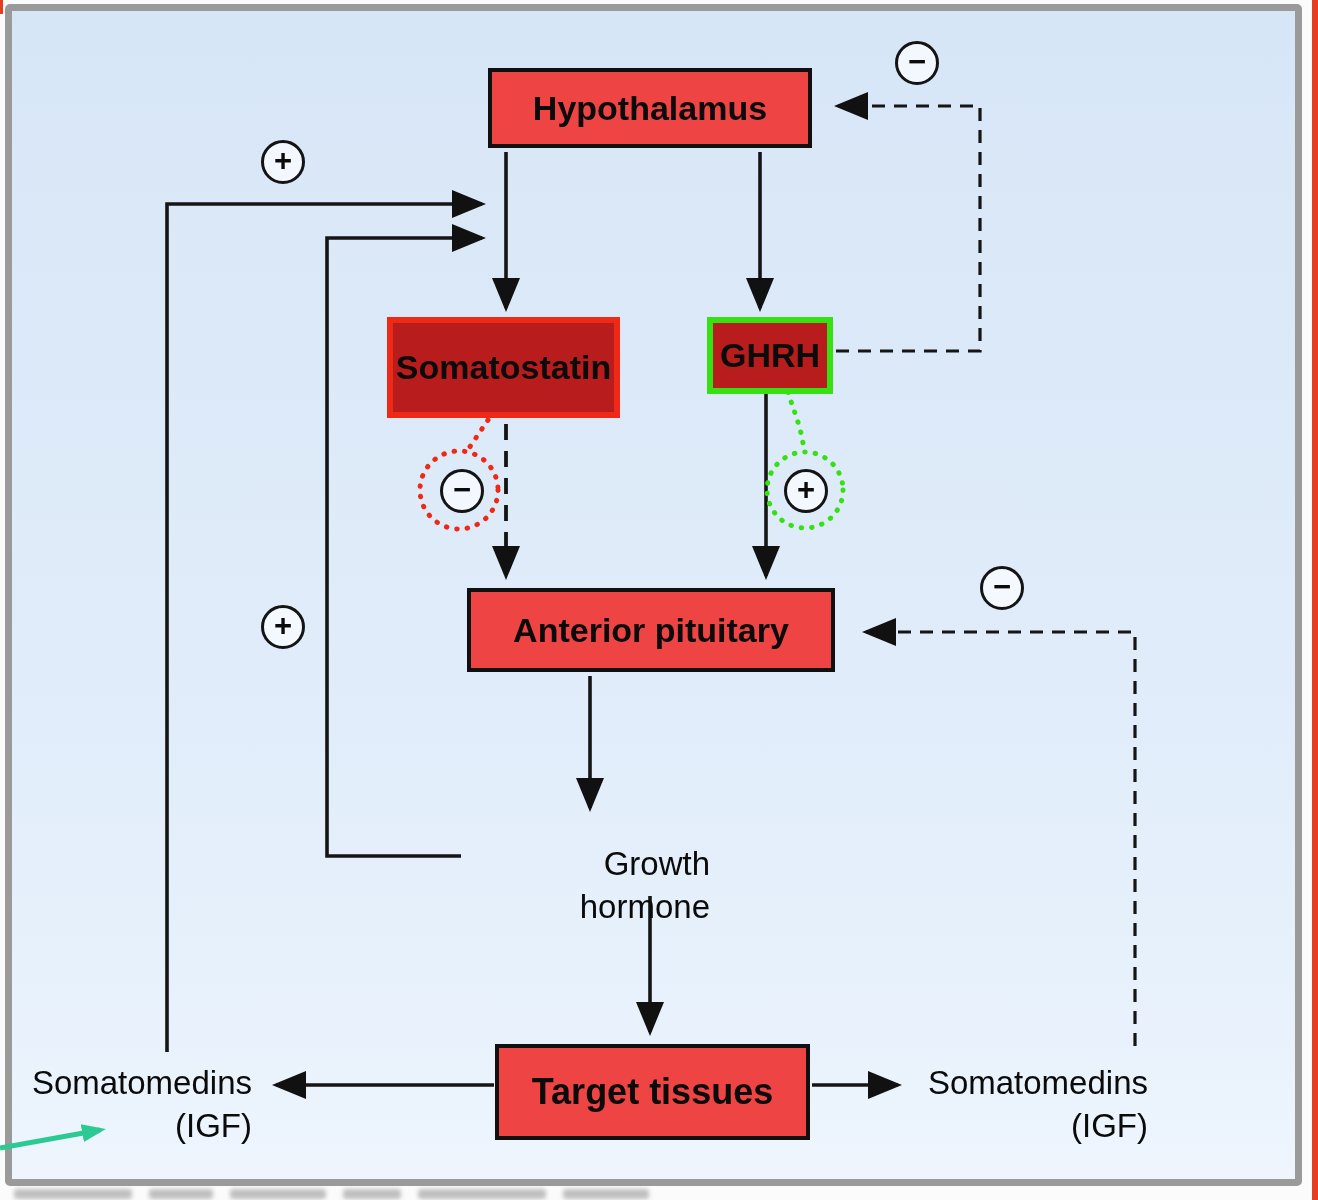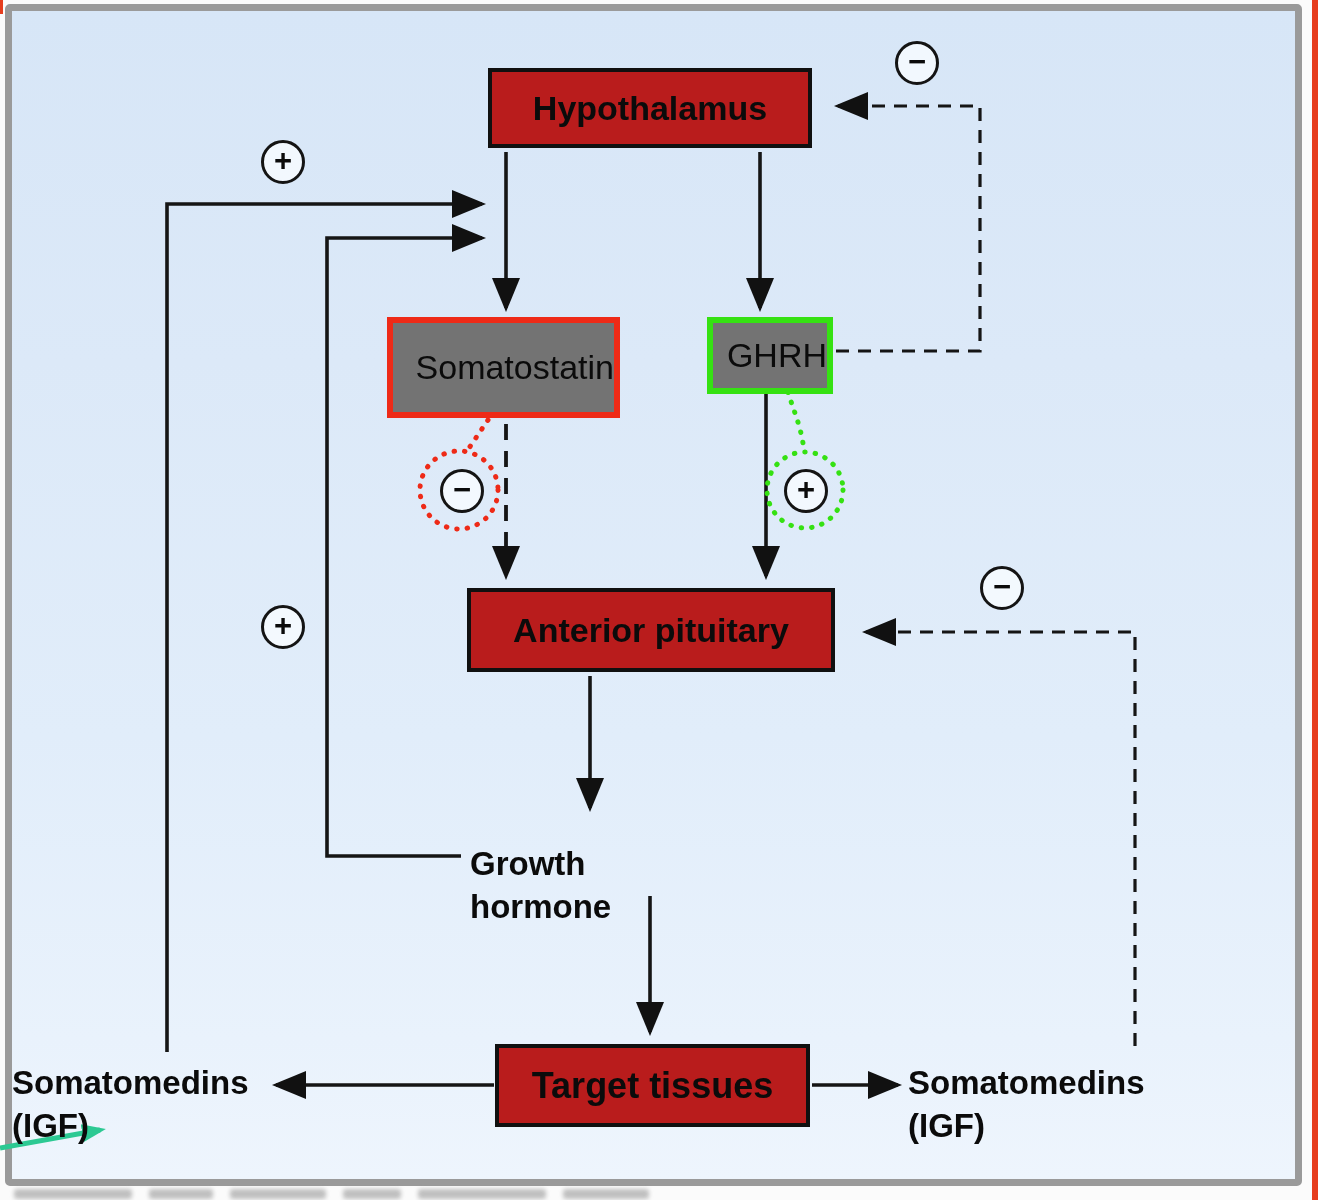--- a/index.html
+++ b/index.html
@@ -17,27 +17,27 @@
   
   #stripe{position:absolute;left:1312px;top:0;width:6px;height:1200px;background:#e63d1e;}
   #corner-sliver{position:absolute;left:0;top:0;width:3px;height:14px;background:#e63d1e;}
   
   #caption-strip{position:absolute;left:14px;top:1189px;width:760px;height:11px;display:flex;gap:17px;filter:blur(2px);opacity:.55;}
   #caption-strip span{display:block;height:10px;background:#8f8f8f;border-radius:3px;}
 
   svg.lines{position:absolute;left:0;top:0;z-index:2;}
 
   .node{
-    position:absolute;z-index:3;box-sizing:border-box;background:#b91c1c;
+    position:absolute;z-index:3;box-sizing:border-box;background:#ef4444;
     border:4px solid #101010;display:flex;align-items:center;justify-content:center;
     text-align:center;font-weight:bold;font-size:34px;letter-spacing:0;
   }
-  .node.hormone{background:#737373;border-width:6px;font-weight:400;line-height:1.17;justify-content:flex-end;}
+  .node.hormone{background:#b91c1c;border-width:6px;font-weight:700;line-height:1.17;}
   .label{
-    position:absolute;z-index:3;text-align:left;font-size:33px;font-weight:700;line-height:1.3;
+    position:absolute;z-index:3;text-align:right;font-size:33px;font-weight:400;line-height:1.3;
   }
   .sign{
     position:absolute;z-index:4;width:44px;height:44px;box-sizing:border-box;
     border:3px solid #141414;border-radius:50%;
     background:rgba(248,251,255,.82);
     display:flex;align-items:center;justify-content:center;
     font-size:31px;font-weight:bold;line-height:1;padding-bottom:3px;
   }
 </style>
 </head>
@@ -96,21 +96,21 @@
   </div>
 
   <div class="node hormone" style="left:707px;top:317px;width:126px;height:77px;border-color:#35e112;">
     <span>GHRH</span>
   </div>
 
   <div class="node" style="left:467px;top:588px;width:368px;height:84px;align-items:center;">
     <span>Anterior pituitary</span>
   </div>
 
-  <div class="node" style="left:495px;top:1044px;width:315px;height:83px;font-size:36px;">
+  <div class="node" style="left:495px;top:1044px;width:315px;height:96px;font-size:36px;">
     <span>Target tissues</span>
   </div>
 
   <div class="label" style="left:470px;top:843px;width:240px;">Growth hormone</div>
 
   <div class="label" style="left:12px;top:1062px;width:240px;">
     <span style="display:block">Somatomedins</span>
     <span style="display:block">(IGF)</span>
   </div>
 

